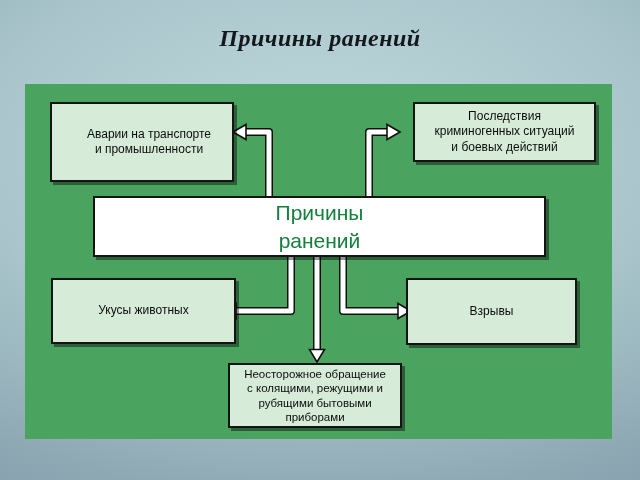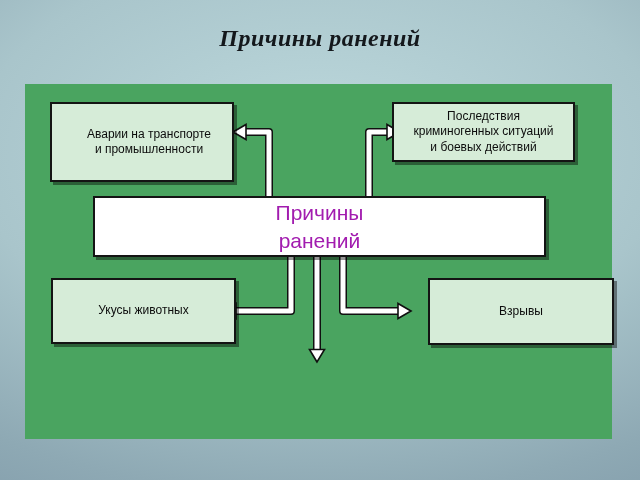--- a/index.html
+++ b/index.html
@@ -51,26 +51,26 @@
     align-items: center;
     justify-content: center;
     text-align: center;
     font-size: 12px;
     line-height: 1.28;
     color: #0c0c0c;
     white-space: pre-line;
     padding: 2px 6px;
   }
   .node-top-left      { left: 50px;  top: 102px; width: 184px; height: 80px; padding-left: 20px; }
-  .node-top-right     { left: 392px; top: 102px; width: 183px; height: 60px; }
+  .node-top-right     { left: 413px; top: 102px; width: 183px; height: 60px; }
   .node-center        { left: 93px;  top: 196px; width: 453px; height: 61px;
-                        background: #ffffff; color: #a21caf;
+                        background: #ffffff; color: #15803d;
                         font-size: 21px; line-height: 1.3; }
   .node-bottom-left   { left: 51px;  top: 278px; width: 185px; height: 66px; }
-  .node-bottom-right  { left: 428px; top: 278px; width: 186px; height: 67px; }
+  .node-bottom-right  { left: 406px; top: 278px; width: 171px; height: 67px; }
   .node-bottom-center { left: 228px; top: 363px; width: 174px; height: 65px;
                         font-size: 11.5px; line-height: 1.24; }
 </style>
 </head>
 <body>
 
 <div class="slide">
 
   <div class="slide-title">Причины ранений</div>
 
@@ -111,14 +111,18 @@
 криминогенных ситуаций
 и боевых действий</div>
 
   <div class="node node-center">Причины
 ранений</div>
 
   <div class="node node-bottom-left">Укусы животных</div>
 
   <div class="node node-bottom-right">Взрывы</div>
 
+  <div class="node node-bottom-center">Неосторожное обращение
+с колящими, режущими и
+рубящими бытовыми
+приборами</div>
 
 </div>
 
 </body></html>

